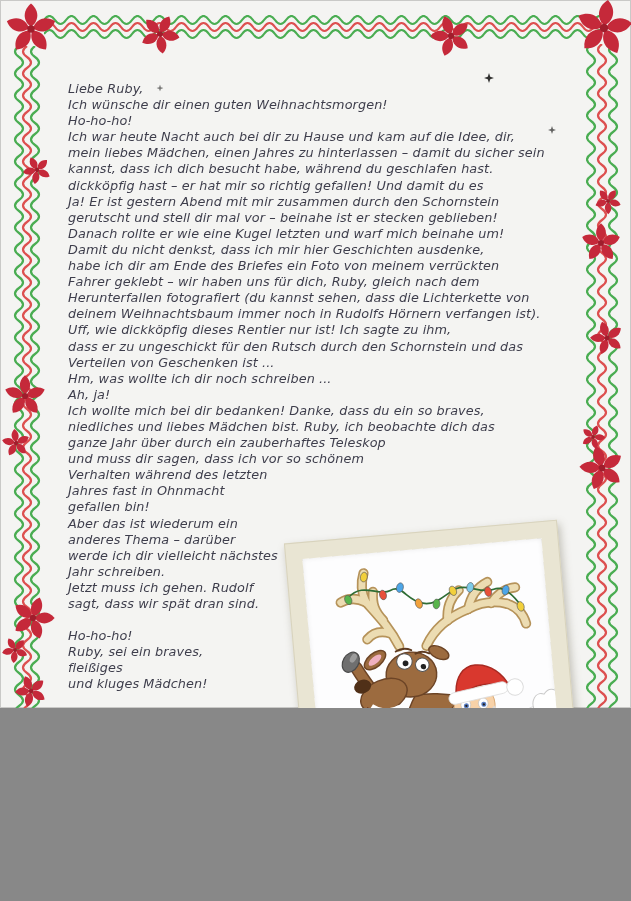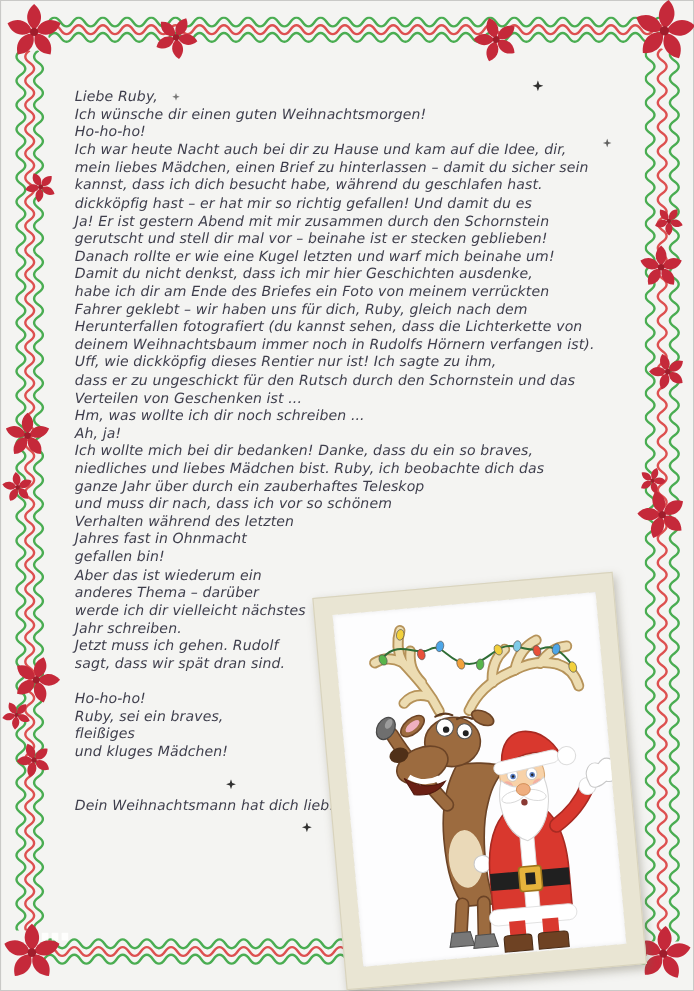--- a/index.html
+++ b/index.html
@@ -1,17 +1,17 @@
 <!DOCTYPE html>
 <html style="--page-bg: #f4f4f2; --text: #3e3e4c; --wave-green: #4aad52; --wave-red: #dd5050; --flower: #c5293a; --flower-dark: #a01d2c; --snowflake: #aacfec; --frame: #e9e5d3; --photo-bg: #fdfdfe;"><head>
 <meta charset="utf-8">
 <style>
   html,body{margin:0;padding:0;background:#888;}
   .page{
-    position:relative;width:631px;height:901px;overflow:hidden;
+    position:relative;width:631px;height:708px;overflow:hidden;
     background:var(--page-bg,#f4f4f2);
     box-shadow:inset 0 0 0 1px #c9c9c7;
     font-family:"DejaVu Sans",sans-serif;
   }
   .decor{position:absolute;z-index:1;pointer-events:none;}
   .wave-g{stroke:var(--wave-green,#4aad52);stroke-width:2.2;fill:none;}
   .wave-r{stroke:var(--wave-red,#dd5050);stroke-width:2.2;fill:none;}
   .flower{position:absolute;z-index:2;transform:translate(-50%,-50%);}
   .flake{position:absolute;z-index:0;transform:translate(-50%,-50%);}
   .sparkle{position:absolute;z-index:0;transform:translate(-50%,-50%);}
@@ -225,21 +225,21 @@
   <div class="letter">
 
       <div class="line">Liebe Ruby,</div>
 
       <div class="line">Ich wünsche dir einen guten Weihnachtsmorgen!</div>
 
       <div class="line">Ho-ho-ho!</div>
 
       <div class="line">Ich war heute Nacht auch bei dir zu Hause und kam auf die Idee, dir,</div>
 
-      <div class="line">mein liebes Mädchen, einen Brief zu hinterlassen – damit du sicher sein</div>
+      <div class="line">mein liebes Mädchen, einen Jahres zu hinterlassen – damit du sicher sein</div>
 
       <div class="line">kannst, dass ich dich besucht habe, während du geschlafen hast.</div>
 
 
       <div class="line">dickköpfig hast – er hat mir so richtig gefallen! Und damit du es</div>
 
 
       <div class="line">Ja! Er ist gestern Abend mit mir zusammen durch den Schornstein</div>
 
       <div class="line">gerutscht und stell dir mal vor – beinahe ist er stecken geblieben!</div>
@@ -265,21 +265,21 @@
       <div class="line">Hm, was wollte ich dir noch schreiben ...</div>
 
       <div class="line">Ah, ja!</div>
 
       <div class="line">Ich wollte mich bei dir bedanken! Danke, dass du ein so braves,</div>
 
       <div class="line">niedliches und liebes Mädchen bist. Ruby, ich beobachte dich das</div>
 
       <div class="line">ganze Jahr über durch ein zauberhaftes Teleskop</div>
 
-      <div class="line">und muss dir nach, dass ich vor so schönem</div>
+      <div class="line">und muss dir sagen, dass ich vor so schönem</div>
 
       <div class="line">Verhalten während des letzten</div>
 
       <div class="line">Jahres fast in Ohnmacht</div>
 
       <div class="line">gefallen bin!</div>
 
       <div class="line">Aber das ist wiederum ein</div>
 
       <div class="line">anderes Thema – darüber</div>

